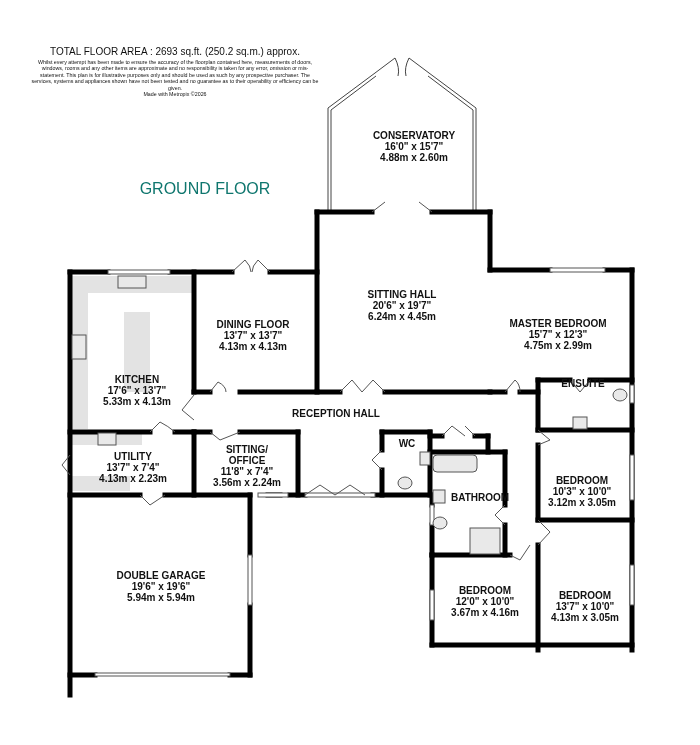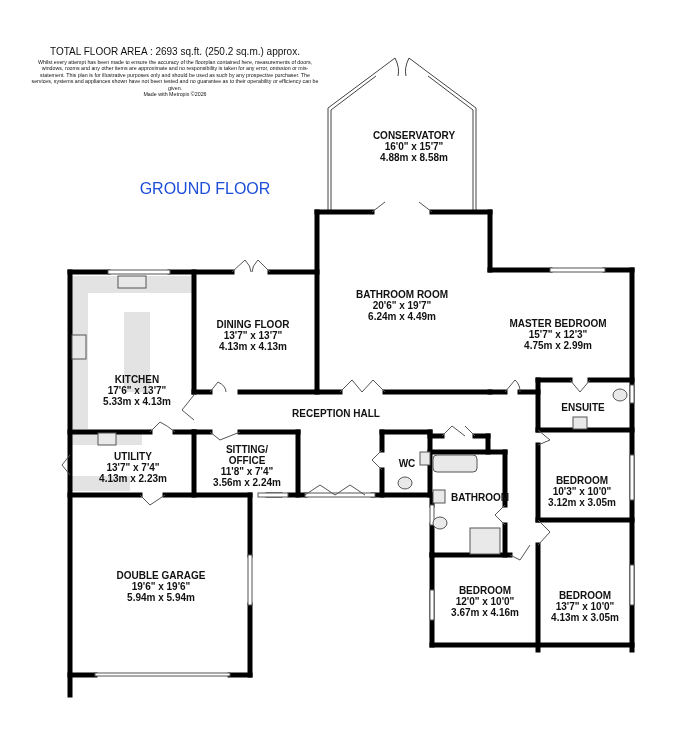--- a/index.html
+++ b/index.html
@@ -1,21 +1,21 @@
 <!DOCTYPE html>
 <html><head>
 <meta charset="utf-8">
 <style>
   html, body { margin: 0; padding: 0; background: #ffffff; }
   body { width: 700px; height: 745px; position: relative; overflow: hidden; font-family: "Liberation Sans", sans-serif; }
   .header { position: absolute; top: 46px; left: 30px; width: 290px; text-align: center; color: #111; }
   .total { font-size: 10px; margin-bottom: 2px; }
   .disclaimer { font-size: 5.3px; line-height: 6.4px; }
   .made { font-size: 5.3px; }
-  .floor-title { position: absolute; top: 180px; left: 70px; width: 270px; text-align: center; font-size: 16px; line-height: 17px; color: #1d4ed8; }
+  .floor-title { position: absolute; top: 180px; left: 70px; width: 270px; text-align: center; font-size: 16px; line-height: 17px; color: #0f766e; }
   svg { position: absolute; left: 0; top: 0; }
   .room-label { position: absolute; text-align: center; font-weight: bold; font-size: 10px; line-height: 11px; color: #111; white-space: nowrap; transform: translateX(-50%); }
   .room-label .dim { display: block; }
 </style>
 </head>
 <body>
 
 <div class="header">
   <div class="total">TOTAL FLOOR AREA : 2693 sq.ft. (250.2 sq.m.) approx.</div>
   <div class="disclaimer">Whilst every attempt has been made to ensure the accuracy of the floorplan contained here, measurements of doors, windows, rooms and any other items are approximate and no responsibility is taken for any error, omission or mis-statement. This plan is for illustrative purposes only and should be used as such by any prospective purchaser. The services, systems and appliances shown have not been tested and no guarantee as to their operability or efficiency can be given.</div>
@@ -159,60 +159,60 @@
     <ellipse cx="440" cy="523" rx="7" ry="6"></ellipse>
     <rect x="470" y="528" width="30" height="26"></rect>
     <ellipse cx="620" cy="395" rx="7" ry="6"></ellipse>
     <rect x="573" y="417" width="14" height="12"></rect>
   </g>
 </svg>
 
 <div class="room-label" style="left:402px; top:130px;margin-left:12px;">
   <span>CONSERVATORY</span>
   <span class="dim">16'0"  x 15'7"</span>
-  <span class="dim">4.88m  x 8.58m</span>
+  <span class="dim">4.88m  x 2.60m</span>
 </div>
 <div class="room-label" style="left:402px; top:289px;">
-  <span>BATHROOM ROOM</span>
+  <span>SITTING HALL</span>
   <span class="dim">20'6"  x 19'7"</span>
-  <span class="dim">6.24m  x 4.49m</span>
+  <span class="dim">6.24m  x 4.45m</span>
 </div>
 <div class="room-label" style="left:253px; top:319px;">
   <span>DINING FLOOR</span>
   <span class="dim">13'7"  x 13'7"</span>
   <span class="dim">4.13m  x 4.13m</span>
 </div>
 <div class="room-label" style="left:558px; top:318px;">
   <span>MASTER BEDROOM</span>
   <span class="dim">15'7"  x 12'3"</span>
   <span class="dim">4.75m  x 2.99m</span>
 </div>
 <div class="room-label" style="left:137px; top:374px;">
   <span>KITCHEN</span>
   <span class="dim">17'6"  x 13'7"</span>
   <span class="dim">5.33m  x 4.13m</span>
 </div>
-<div class="room-label" style="left:583px; top:402px;">
+<div class="room-label" style="left:583px; top:378px;">
   <span>ENSUITE</span>
 </div>
 <div class="room-label" style="left:336px; top:408px;">
   <span>RECEPTION HALL</span>
 </div>
 <div class="room-label" style="left:133px; top:451px;">
   <span>UTILITY</span>
   <span class="dim">13'7"  x 7'4"</span>
   <span class="dim">4.13m  x 2.23m</span>
 </div>
 <div class="room-label" style="left:247px; top:444px;">
   <span class="dim">SITTING/</span>
   <span class="dim">OFFICE</span>
   <span class="dim">11'8"  x 7'4"</span>
   <span class="dim">3.56m  x 2.24m</span>
 </div>
-<div class="room-label" style="left:407px; top:458px;">
+<div class="room-label" style="left:407px; top:438px;">
   <span>WC</span>
 </div>
 <div class="room-label" style="left:480px; top:492px;">
   <span>BATHROOM</span>
 </div>
 <div class="room-label" style="left:582px; top:475px;">
   <span>BEDROOM</span>
   <span class="dim">10'3"  x 10'0"</span>
   <span class="dim">3.12m  x 3.05m</span>
 </div>

